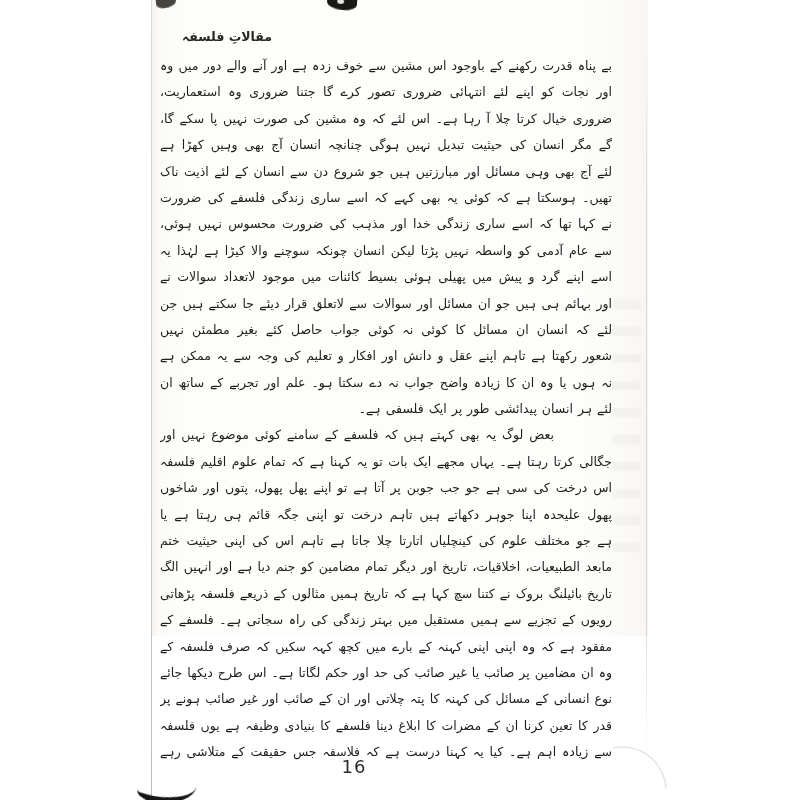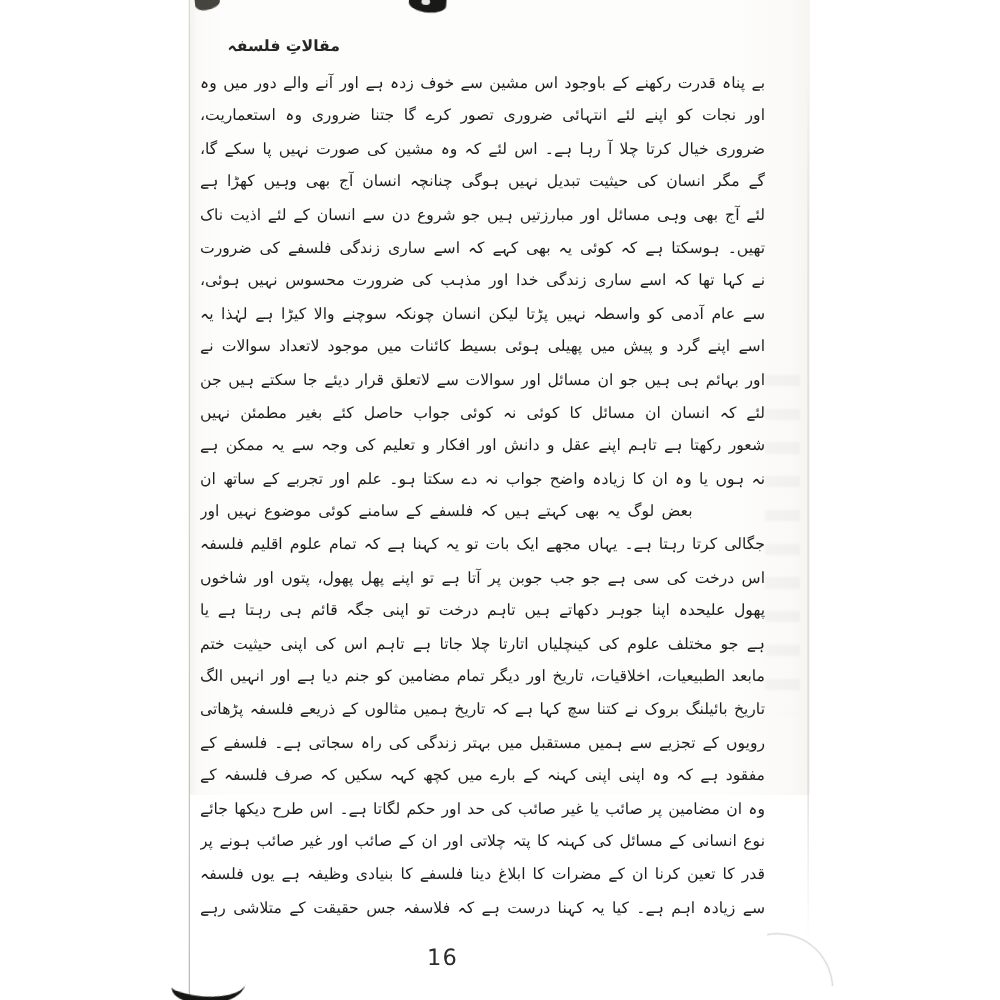--- a/index.html
+++ b/index.html
@@ -90,20 +90,21 @@
       <div class="line full" dir="rtl">گے مگر انسان کی حیثیت تبدیل نہیں ہوگی چنانچہ انسان آج بھی وہیں کھڑا ہے جہاں وہ اس سے قبل تھا اور اس کے</div>
       <div class="line full" dir="rtl">لئے آج بھی وہی مسائل اور مبارزتیں ہیں جو شروع دن سے انسان کے لئے اذیت ناک اور کرب دینے والی</div>
       <div class="line full" dir="rtl">تھیں۔ ہوسکتا ہے کہ کوئی یہ بھی کہے کہ اسے ساری زندگی فلسفے کی ضرورت محسوس نہیں ہوئی جس طرح میکسم گورکی</div>
       <div class="line full" dir="rtl">نے کہا تھا کہ اسے ساری زندگی خدا اور مذہب کی ضرورت محسوس نہیں ہوئی، واقعی فلسفے کے بہت سے ادق مسائل</div>
       <div class="line full" dir="rtl">سے عام آدمی کو واسطہ نہیں پڑتا لیکن انسان چونکہ سوچنے والا کیڑا ہے لہٰذا یہ ممکن نہیں کہ اس نے کبھی سوچا نہ ہو اور</div>
       <div class="line full" dir="rtl">اسے اپنے گرد و پیش میں پھیلی ہوئی بسیط کائنات میں موجود لاتعداد سوالات نے آزردہ خاطر نہ کیا ہو۔ صرف وحوش</div>
       <div class="line full" dir="rtl">اور بہائم ہی ہیں جو ان مسائل اور سوالات سے لاتعلق قرار دیئے جا سکتے ہیں جن کا تذکرہ ہم اوپر کر چکے ہیں۔ اس</div>
       <div class="line full" dir="rtl">لئے کہ انسان ان مسائل کا کوئی نہ کوئی جواب حاصل کئے بغیر مطمئن نہیں ہوسکتا۔ اس طرح ہر انسان فلسفیانہ مسائل کا</div>
       <div class="line full" dir="rtl">شعور رکھتا ہے تاہم اپنے عقل و دانش اور افکار و تعلیم کی وجہ سے یہ ممکن ہے کہ اس کے ذہن میں یہ سوالات زیادہ واضح</div>
       <div class="line full" dir="rtl">نہ ہوں یا وہ ان کا زیادہ واضح جواب نہ دے سکتا ہو۔ علم اور تجربے کے ساتھ ان سوالات کے جوابات وابستہ ہیں اس</div>
+      <div class="line end" dir="rtl">لئے ہر انسان پیدائشی طور پر ایک فلسفی ہے۔</div>
       <div class="line indent" dir="rtl">بعض لوگ یہ بھی کہتے ہیں کہ فلسفے کے سامنے کوئی موضوع نہیں اور وہ دوسرے علوم کے موضوعات کی</div>
       <div class="line full" dir="rtl">جگالی کرتا رہتا ہے۔ یہاں مجھے ایک بات تو یہ کہنا ہے کہ تمام علوم اقلیم فلسفہ سے ہی نمودار ہوئے ہیں۔ فلسفے کی حالت</div>
       <div class="line full" dir="rtl">اس درخت کی سی ہے جو جب جوبن پر آتا ہے تو اپنے پھل پھول، پتوں اور شاخوں کو پھیلا دیتا ہے اور یہ شاخیں پھل</div>
       <div class="line full" dir="rtl">پھول علیحدہ اپنا جوہر دکھاتے ہیں تاہم درخت تو اپنی جگہ قائم ہی رہتا ہے یا فلسفہ کی حالت اس سانپ سے مشابہہ</div>
       <div class="line full" dir="rtl">ہے جو مختلف علوم کی کینچلیاں اتارتا چلا جاتا ہے تاہم اس کی اپنی حیثیت ختم نہیں ہوتی، فلسفہ نے سائنس،</div>
       <div class="line full" dir="rtl">مابعد الطبیعیات، اخلاقیات، تاریخ اور دیگر تمام مضامین کو جنم دیا ہے اور انہیں الگ الگ تشخص عطا کیا ہے۔ ایک ماہر</div>
       <div class="line full" dir="rtl">تاریخ بائیلنگ بروک نے کتنا سچ کہا ہے کہ تاریخ ہمیں مثالوں کے ذریعے فلسفہ پڑھاتی ہے جب وہ اقوام کے</div>
       <div class="line full" dir="rtl">رویوں کے تجزیے سے ہمیں مستقبل میں بہتر زندگی کی راہ سجاتی ہے۔ فلسفے کے بغیر تو ان مضامین میں یہ صلاحیت بھی</div>
       <div class="line full" dir="rtl">مفقود ہے کہ وہ اپنی اپنی کہنہ کے بارے میں کچھ کہہ سکیں کہ صرف فلسفہ کے پاس ہی وہ تخلیقی بصیرت ہے جس کی بنیاد پر</div>
       <div class="line full" dir="rtl">وہ ان مضامین پر صائب یا غیر صائب کی حد اور حکم لگاتا ہے۔ اس طرح دیکھا جائے تو فلسفہ وہ تخلیقی بصیرت ہے جو</div>

